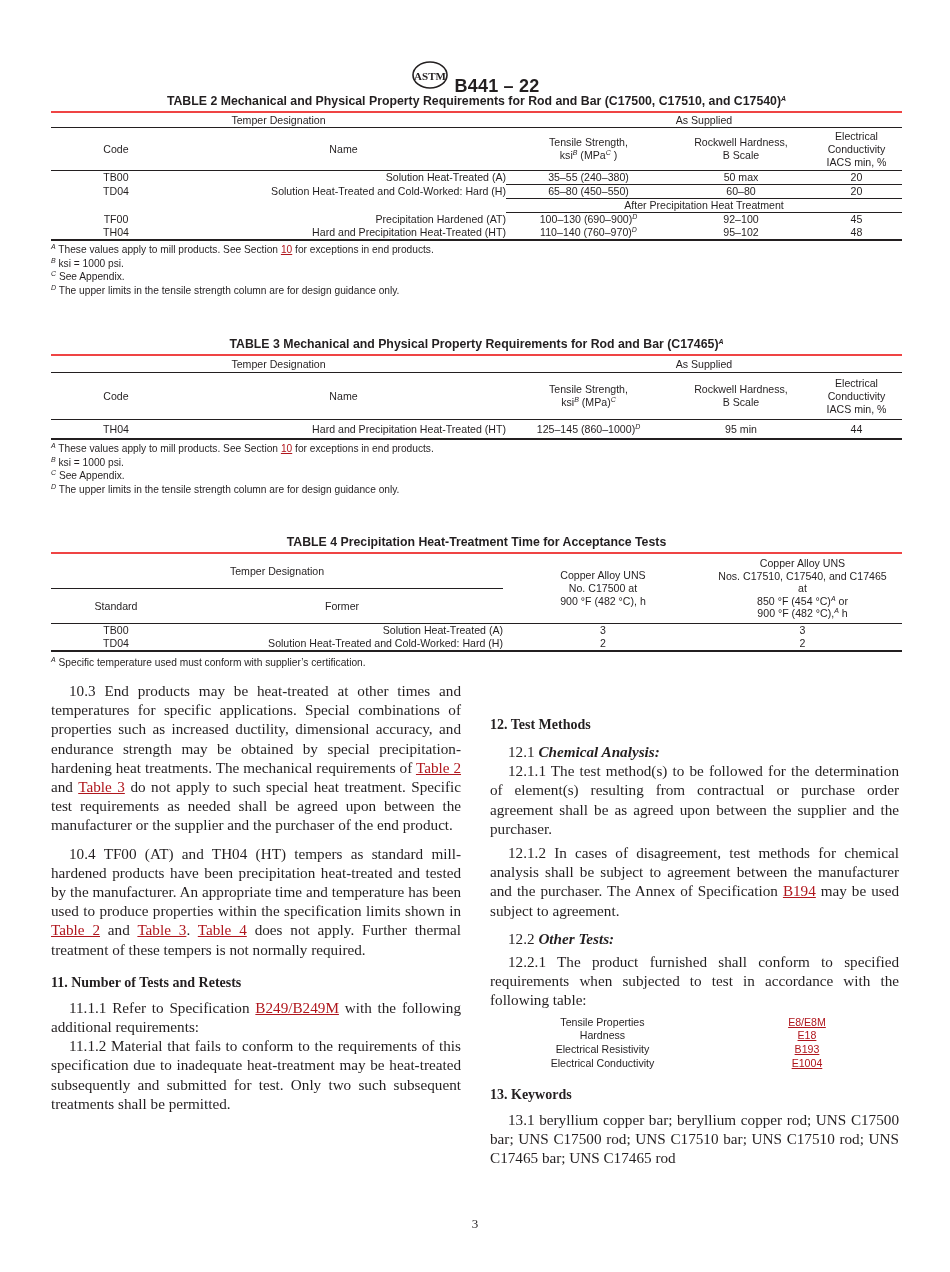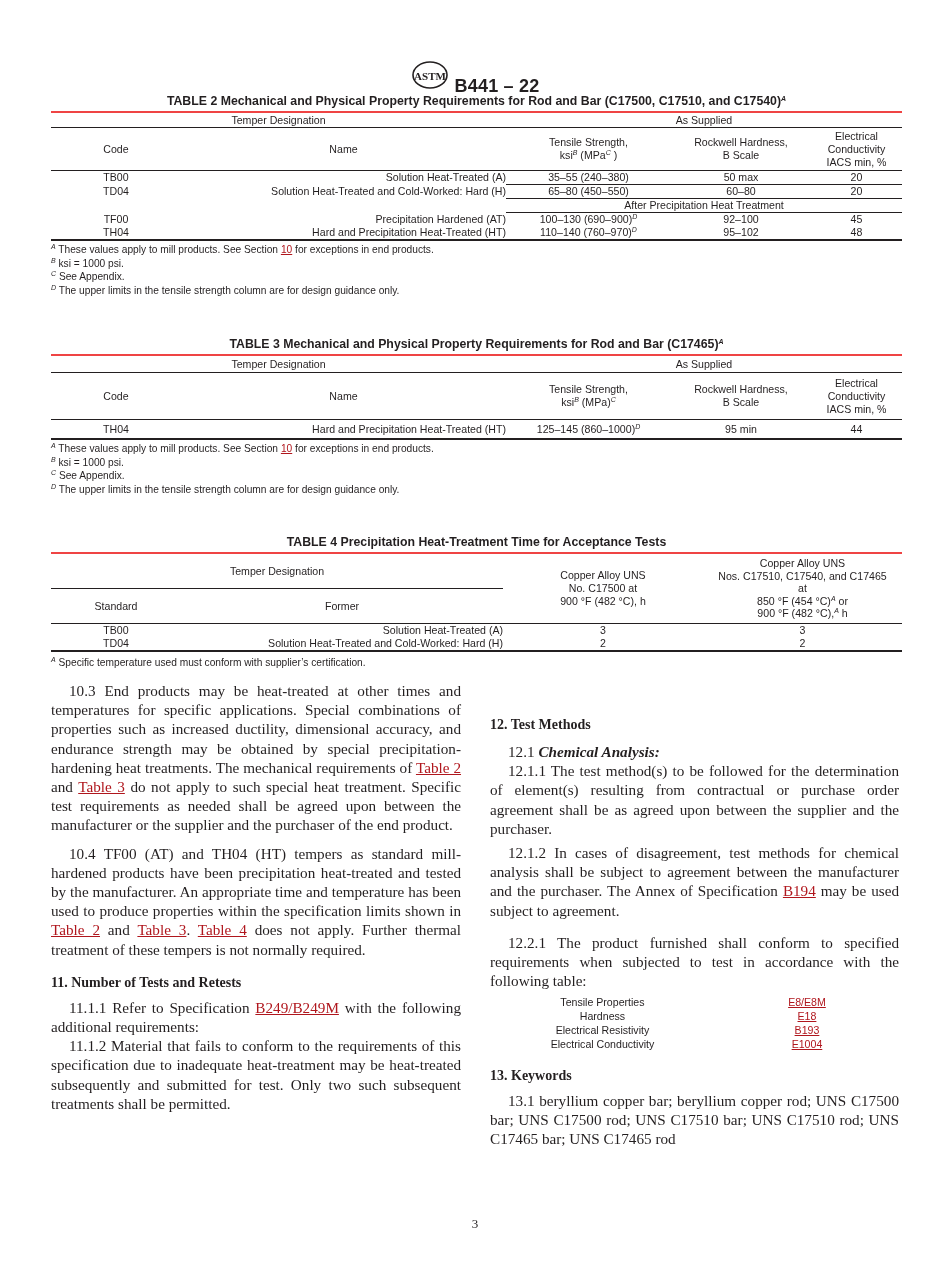--- a/index.html
+++ b/index.html
@@ -207,20 +207,21 @@
 </div>
 
 <div class="col" style="left:490px; top:715px; width:409px;">
   <h3>12. Test Methods</h3>
   <div style="height:8px"></div>
   <p><span>12.1 </span><em>Chemical Analysis:</em></p>
   <p>12.1.1 The test method(s) to be followed for the determination of element(s) resulting from contractual or purchase order agreement shall be as agreed upon between the supplier and the purchaser.</p>
   <div class="gap" style="height:5px"></div>
   <p><span>12.1.2 In cases of disagreement, test methods for chemical analysis shall be subject to agreement between the manufacturer and the purchaser. The Annex of Specification </span><span class="link">B194</span><span> may be used subject to agreement.</span></p>
   <div class="gap"></div>
+  <p><span>12.2 </span><em>Other Tests:</em></p>
   <div style="height:4px"></div>
   <p>12.2.1 The product furnished shall conform to specified requirements when subjected to test in accordance with the following table:</p>
   <table class="methods">
     <colgroup>
         <col style="width:55%">
         <col style="width:45%">
       </colgroup>
     <tbody>
     <tr>
       <td>Tensile Properties</td>

